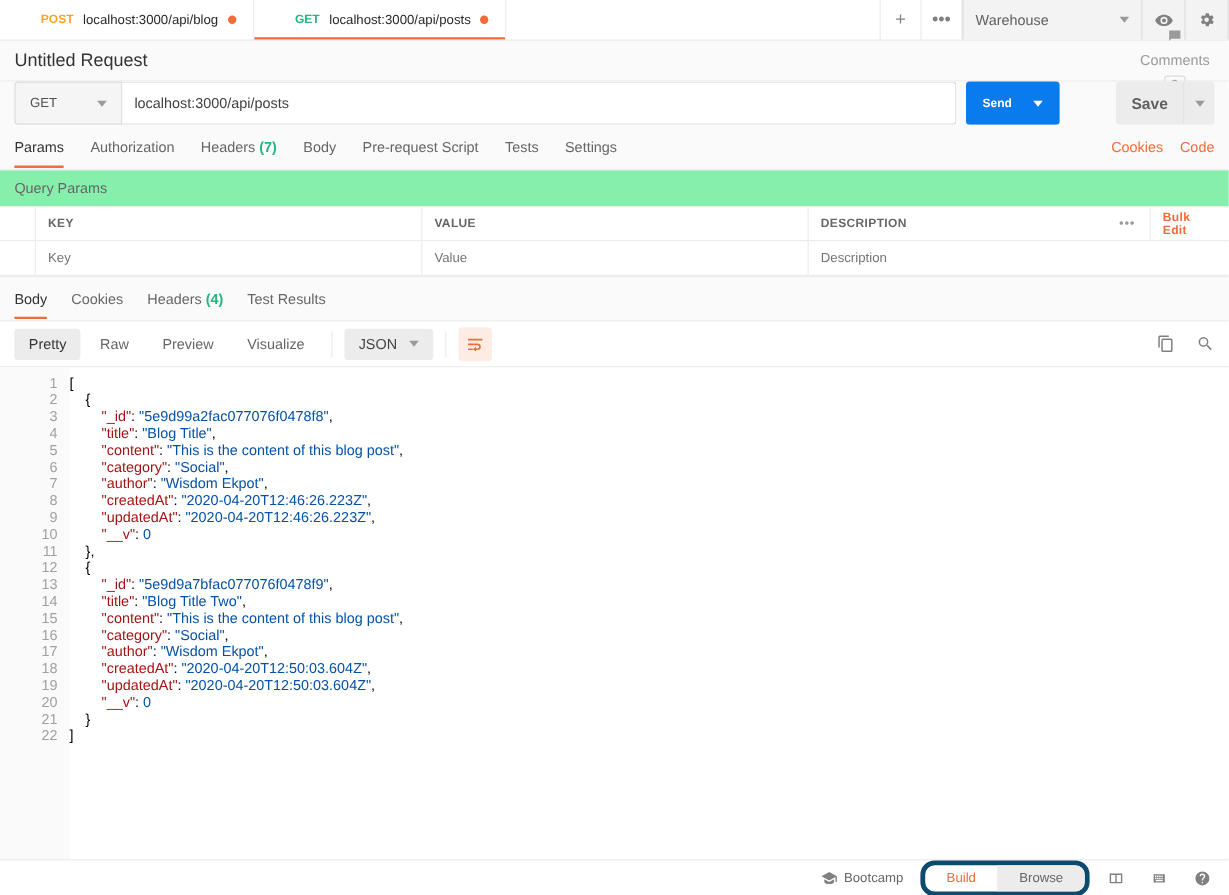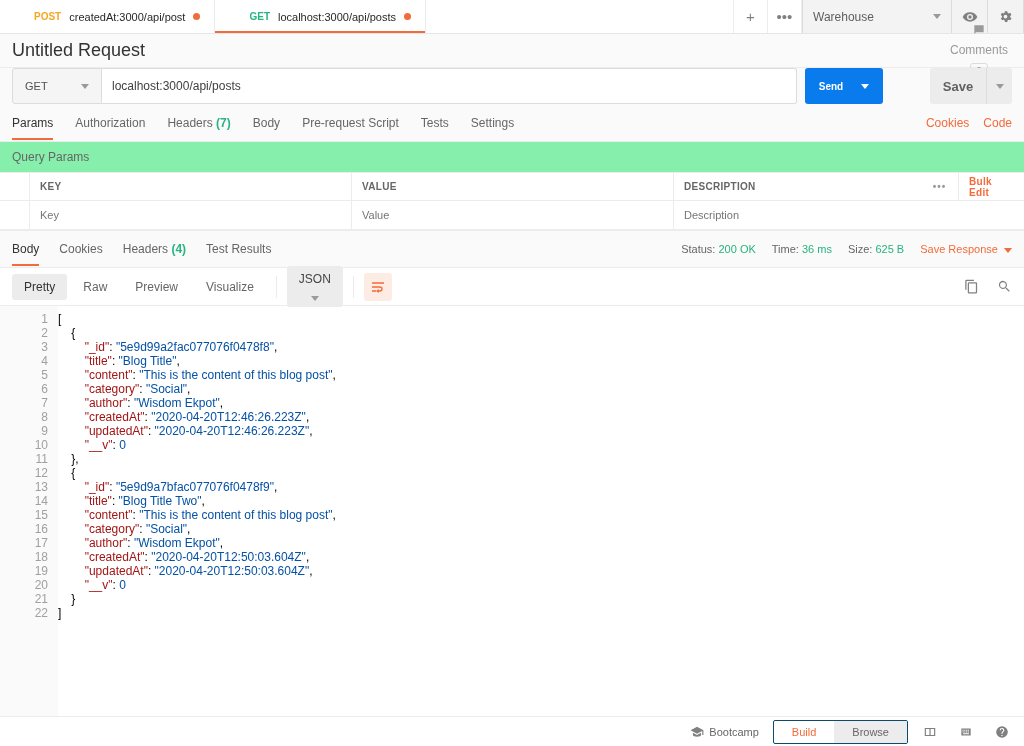--- a/index.html
+++ b/index.html
@@ -13,21 +13,21 @@
 .method.get { color:#26b47f; }
 .dot { width:7px; height:7px; border-radius:50%; background:#f26b3a; }
 .tab-actions { display:flex; align-items:center; }
 .tab-action-btn { width:34px; display:flex; align-items:center; justify-content:center; color:#808080; font-size:15px; border-right:1px solid #ececec; cursor:pointer; height:100%; }
 .env { display:flex; align-items:center; background:#f3f3f3; }
 .env-select { display:flex; align-items:center; justify-content:space-between; width:150px; padding:0 10px; height:100%; border-left:1px solid #dcdcdc; border-right:1px solid #dcdcdc; color:#606060; cursor:pointer; }
 .env-btn { width:36px; display:flex; align-items:center; justify-content:center; color:#808080; cursor:pointer; height:100%; border-right:1px solid #dcdcdc; }
 .chev-down { display:inline-block; width:0; height:0; border-left:4px solid transparent; border-right:4px solid transparent; border-top:5px solid #9a9a9a; }
 
 .titlebar { display:flex; align-items:center; justify-content:space-between; height:34px; padding:0 16px 0 12px; background:#fafafa; border-bottom:1px solid #ececec; }
-.req-title { font-size:18px; color:#333; }
+.req-title { font-size:15px; color:#333; }
 .comments { display:flex; align-items:center; gap:6px; color:#9a9a9a; font-size:12px;flex-direction:column; }
 .comments .count { border:1px solid #dcdcdc; border-radius:3px; padding:1px 5px; font-size:11px; }
 
 .urlbar { display:flex; height:36px; padding:12px; gap:8px; align-items:center; background:#fafafa; }
 .method-select { display:flex; align-items:center; justify-content:space-between; width:90px; height:36px; padding:0 12px; border:1px solid #dcdcdc; border-radius:3px 0 0 3px; background:#f5f5f5; font-size:11px; color:#505050; cursor:pointer; }
 .url-input { flex:1; height:36px; border:1px solid #dcdcdc; border-left:none; border-radius:0 3px 3px 0; padding:0 10px; font-size:12px; color:#404040; outline:none; }
 .urlrow { display:flex; flex:1; }
 .send-btn { display:flex; align-items:center; justify-content:center; gap:18px; width:78px; height:36px; background:#097bed; color:#fff; font-size:10px; font-weight:600; border-radius:3px; cursor:pointer; }
 .send-btn .chev-down { border-top-color:#fff; }
 .save-btn { display:flex; align-items:center; justify-content:center; width:56px; height:36px; background:#ececec; color:#606060; font-size:13px; font-weight:600; border-radius:3px 0 0 3px; cursor:pointer;margin-left:39px; }
@@ -59,54 +59,54 @@
 .resp-tabs { display:flex; align-items:center; justify-content:space-between; height:38px; padding:0 12px; border-top:1px solid #ececec; border-bottom:1px solid #ececec; background:#fafafa; }
 .resp-left { display:flex; gap:20px; }
 .resp-right { display:flex; gap:16px; color:#666; font-size:11px; }
 .green { color:#26b47f; }
 
 .resp-toolbar { display:flex; align-items:center; justify-content:space-between; height:38px; padding:0 12px; border-bottom:1px solid #ececec; background:#fff; }
 .tb-left { display:flex; align-items:center; gap:4px; }
 .tb-btn { padding:6px 12px; font-size:12px; color:#666; cursor:pointer; border-radius:3px; }
 .tb-btn.active { background:#ececec; color:#333; }
 .tb-sep { width:1px; height:22px; background:#ececec; margin:0 6px; }
-.json-select { display:flex; align-items:center; gap:10px; padding:6px 12px; background:#ececec; color:#444; border-radius:3px; font-size:12px; cursor:pointer;flex-direction:column; }
+.json-select { display:flex; align-items:center; gap:10px; padding:6px 12px; background:#ececec; color:#444; border-radius:3px; font-size:12px; cursor:pointer; }
 .wrap-icon { width:28px; height:28px; display:flex; align-items:center; justify-content:center; background:#fcece4; border-radius:3px; cursor:pointer; }
 .wrap-icon svg path { fill:#f26b3a; }
 .tb-right { display:flex; gap:18px; color:#808080; }
 .tb-icon { cursor:pointer; }
 
 .code-area { flex:1; display:flex; overflow:auto; font-family:"SFMono-Regular",Consolas,"Liberation Mono",Menlo,monospace; font-size:12px; line-height:14px; position:relative; }
 .gutter { width:58px; text-align:right; padding:6px 10px 6px 0; color:#a0a0a0; background:#fafafa; user-select:none; }
 .gutter div { height:14px; }
 .code { padding:6px 0; }
 .code div { height:14px; white-space:pre; }
 .k { color:#a31515; }
 .s { color:#0451a5; }
 .n { color:#0451a5; }
 .p { color:#000; }
 
 .statusbar { height:30px; border-top:1px solid #ececec; display:flex; align-items:center; justify-content:flex-end; padding:0 8px; gap:8px; background:#fff; color:#666; font-size:11px; }
 .sb-item { display:flex; align-items:center; gap:5px; padding:0 6px; cursor:pointer; }
-.sb-group { display:flex; border:1px solid #0c4a6e; border-radius:2px; overflow:hidden;align-items:center; }
+.sb-group { display:flex; border:4px solid #0c4a6e; border-radius:12px; overflow:hidden;align-items:center; }
 .sb-toggle { padding:5px 18px; cursor:pointer; }
 .sb-toggle.active { color:#f26b3a; }
 .sb-toggle.off { background:#ececec; }
 .sb-icon { width:28px; height:22px; display:flex; align-items:center; justify-content:center; color:#808080; cursor:pointer; }
 
 svg { display:block; }
 </style>
 </head>
 <body>
 
 <div class="topbar">
   <div class="tabs" id="tabs-host">
       <div class="tab">
         <span class="method post">POST</span>
-        <span>createdAt:3000/api/post</span>
+        <span>localhost:3000/api/blog</span>
         <span class="dot"></span>
       </div>
       <div class="tab active">
         <span class="method get">GET</span>
         <span>localhost:3000/api/posts</span>
         <span class="dot"></span>
       </div>
     </div>
   <div class="tab-actions">
     <div class="tab-action-btn">+</div>
@@ -207,28 +207,20 @@
 
 <div class="resp-tabs">
   <div class="resp-left">
     <div class="reqtab active">Body</div>
     <div class="reqtab">Cookies</div>
     <div class="reqtab">
       <span>Headers</span>
       <span class="badge-num">(4)</span>
     </div>
     <div class="reqtab">Test Results</div>
-  </div>
-  <div class="resp-right">
-    <span><span>Status:</span> <span class="green">200 OK</span></span>
-    <span><span>Time:</span> <span class="green">36 ms</span></span>
-    <span><span>Size:</span> <span class="green">625 B</span></span>
-    <span class="orange-link">
-      <span>Save Response</span> &nbsp;<span class="chev-down" style="border-top-color:#f26b3a"></span>
-    </span>
   </div>
 </div>
 
 <div class="resp-toolbar">
   <div class="tb-left">
     <div class="tb-btn active">Pretty</div>
     <div class="tb-btn">Raw</div>
     <div class="tb-btn">Preview</div>
     <div class="tb-btn">Visualize</div>
     <div class="tb-sep"></div>

